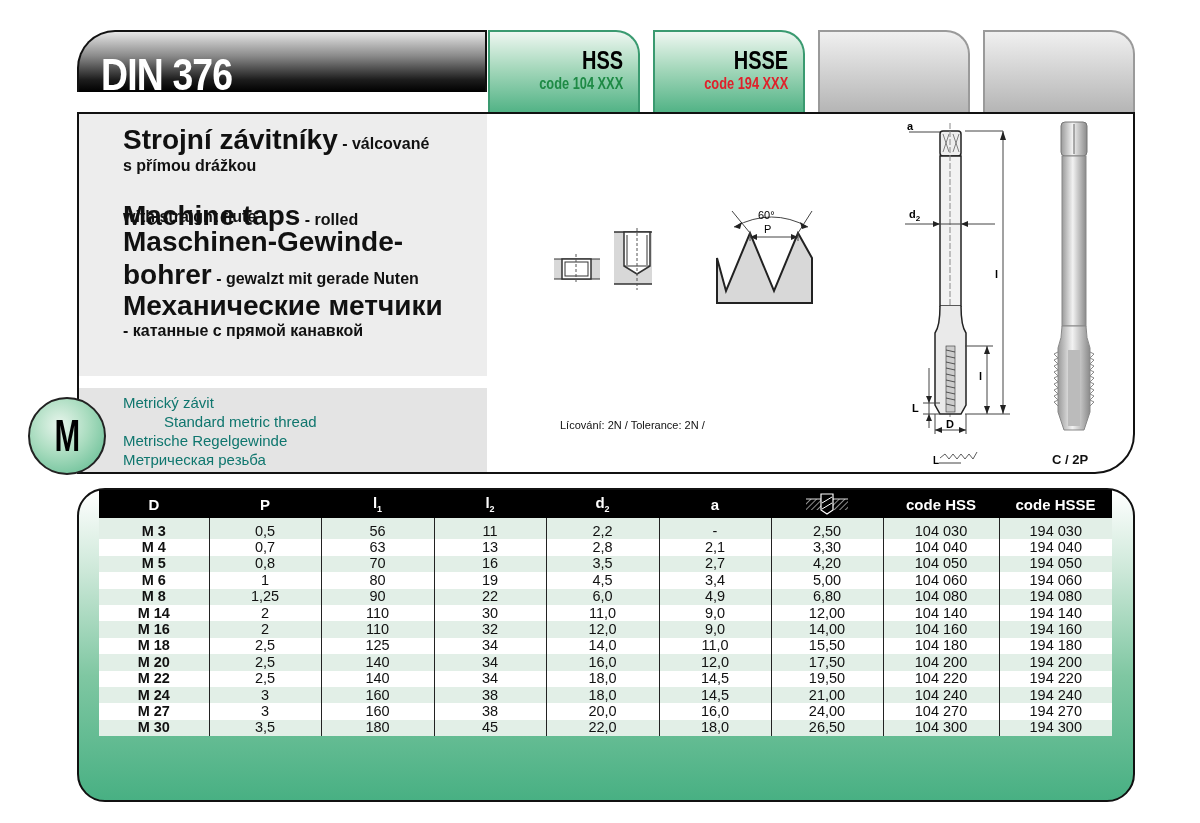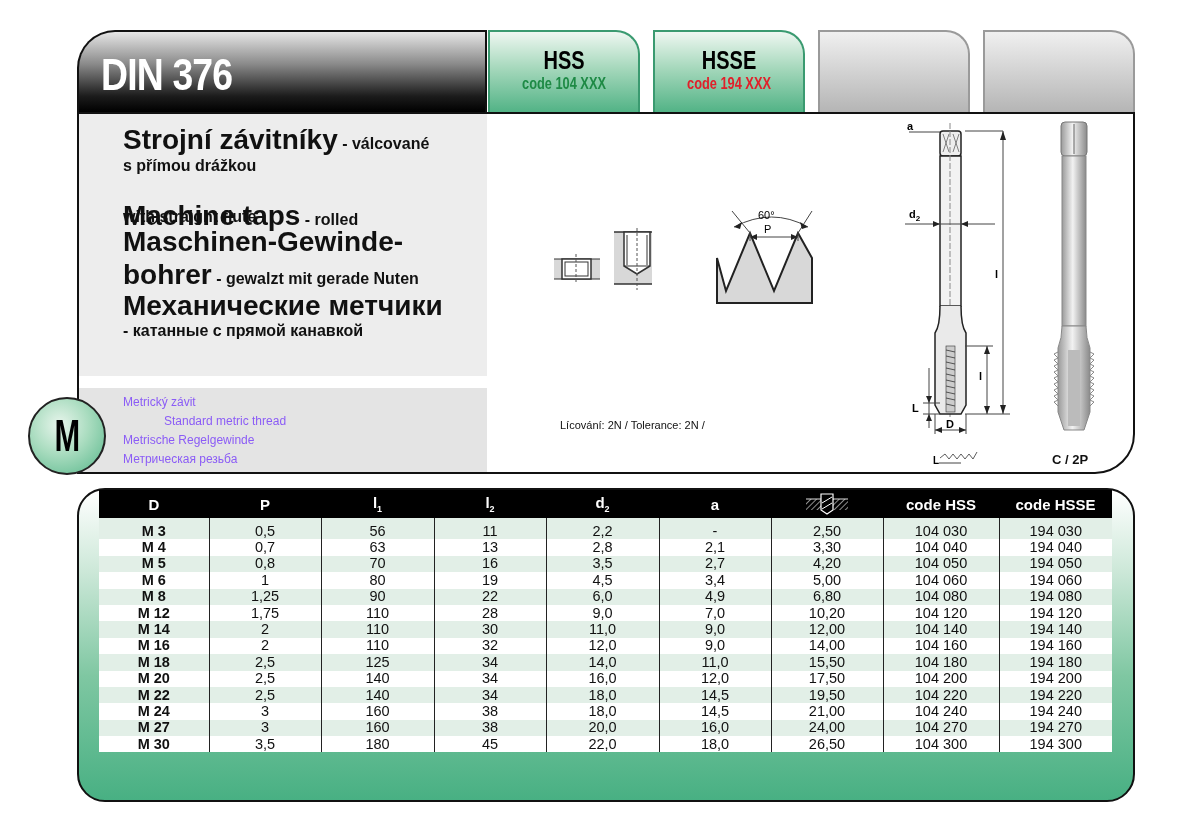--- a/index.html
+++ b/index.html
@@ -4,37 +4,37 @@
 <style>
   html, body { margin: 0; padding: 0; }
   body {
     width: 1200px; height: 823px; background: #ffffff; position: relative; overflow: hidden;
     font-family: "Liberation Sans", sans-serif; color: #111;
   }
   .abs { position: absolute; }
 
   
   .title-bar {
-    left: 77px; top: 30px; width: 410px; height: 82px;
+    left: 77px; top: 30px; width: 410px; height: 62px;
     border: 2px solid #111; border-bottom: none; border-radius: 38px 0 0 0;
     background: linear-gradient(to bottom, #e6e6e6 0%, #8a8a8a 40%, #1c1c1c 80%, #000 100%);
     box-sizing: border-box;
   }
   .title-text {
     left: 22px; top: 18px; font-family: "Liberation Sans", sans-serif;
     font-weight: bold; font-size: 44px; color: #fff; letter-spacing: -1px;
     transform: scaleX(0.85); transform-origin: left center;
   }
   .tab {
     top: 30px; width: 152px; height: 82px; box-sizing: border-box;
     border-radius: 0 24px 0 0; text-align: center;
   }
   .tab.green {
     background: linear-gradient(to bottom, #eef7f1 0%, #a6d8bc 45%, #52b386 100%);
-    border: 2px solid #3a9a70; border-bottom: none;
+    border: 2px solid #3a9a70; border-bottom: none; text-align: right;
   }
   .tab.gray {
     background: linear-gradient(to bottom, #f0f0f0 0%, #cfcfcf 55%, #b5b5b5 100%);
     border: 2px solid #9a9a9a; border-bottom: none;
   }
   .tab .tname {
     display: block; margin-top: 14px; font-weight: bold; font-size: 25px; color: #000;
     transform: scaleX(0.8);
   }
   .tab .tcode {
@@ -50,21 +50,21 @@
   }
   .desc-box {
     left: 79px; top: 114px; width: 408px; height: 262px; background: #ededed;
   }
   .desc-line { left: 123px; white-space: nowrap; font-weight: bold; }
   .big { font-size: 28px; }
   .small { font-size: 16px; }
   .thread-box {
     left: 79px; top: 388px; width: 408px; height: 84px; background: #e4e4e4;
   }
-  .thread-line { left: 123px; font-size: 12px; color: #8b5cf6; line-height: 19px; }
+  .thread-line { left: 123px; font-size: 15px; color: #0f766e; line-height: 19px; }
 
   .m-circle {
     left: 28px; top: 397px; width: 78px; height: 78px; border-radius: 50%;
     border: 2px solid #222; box-sizing: border-box;
     background: radial-gradient(circle at 40% 35%, #e8f5ec 0%, #a9dcbf 45%, #56b68a 100%);
     display: flex; align-items: center; justify-content: center;
   }
   .m-circle span {
     font-weight: bold; font-size: 44px; color: #000; transform: scaleX(0.7);
   }
@@ -343,31 +343,20 @@
         <td>1,25</td>
         <td>90</td>
         <td>22</td>
         <td>6,0</td>
         <td>4,9</td>
         <td>6,80</td>
         <td>104 080</td>
         <td>194 080</td>
       </tr>
       <tr>
-        <td>M 12</td>
-        <td>1,75</td>
-        <td>110</td>
-        <td>28</td>
-        <td>9,0</td>
-        <td>7,0</td>
-        <td>10,20</td>
-        <td>104 120</td>
-        <td>194 120</td>
-      </tr>
-      <tr>
         <td>M 14</td>
         <td>2</td>
         <td>110</td>
         <td>30</td>
         <td>11,0</td>
         <td>9,0</td>
         <td>12,00</td>
         <td>104 140</td>
         <td>194 140</td>
       </tr>

